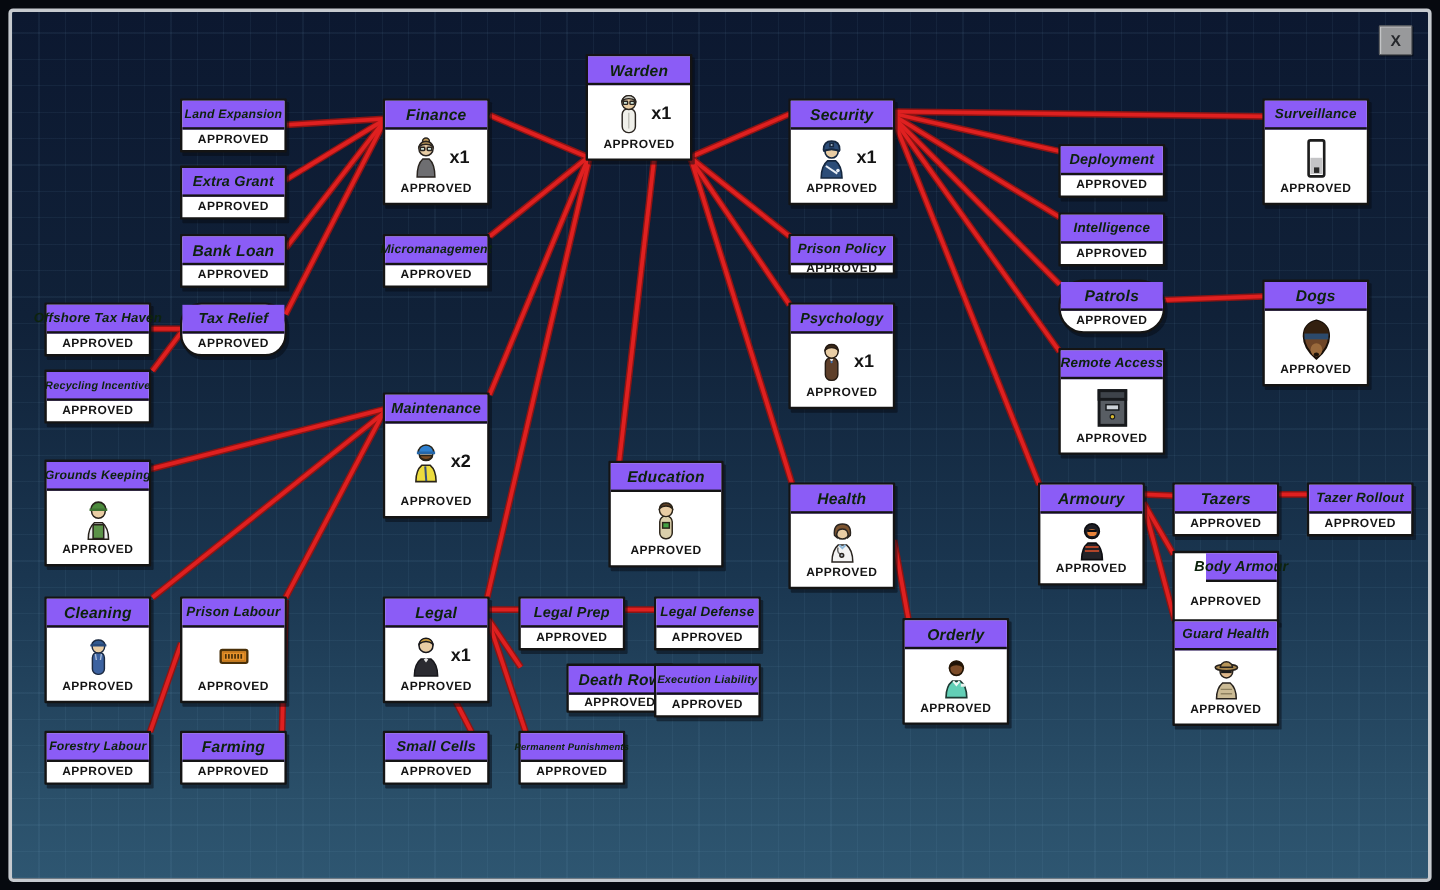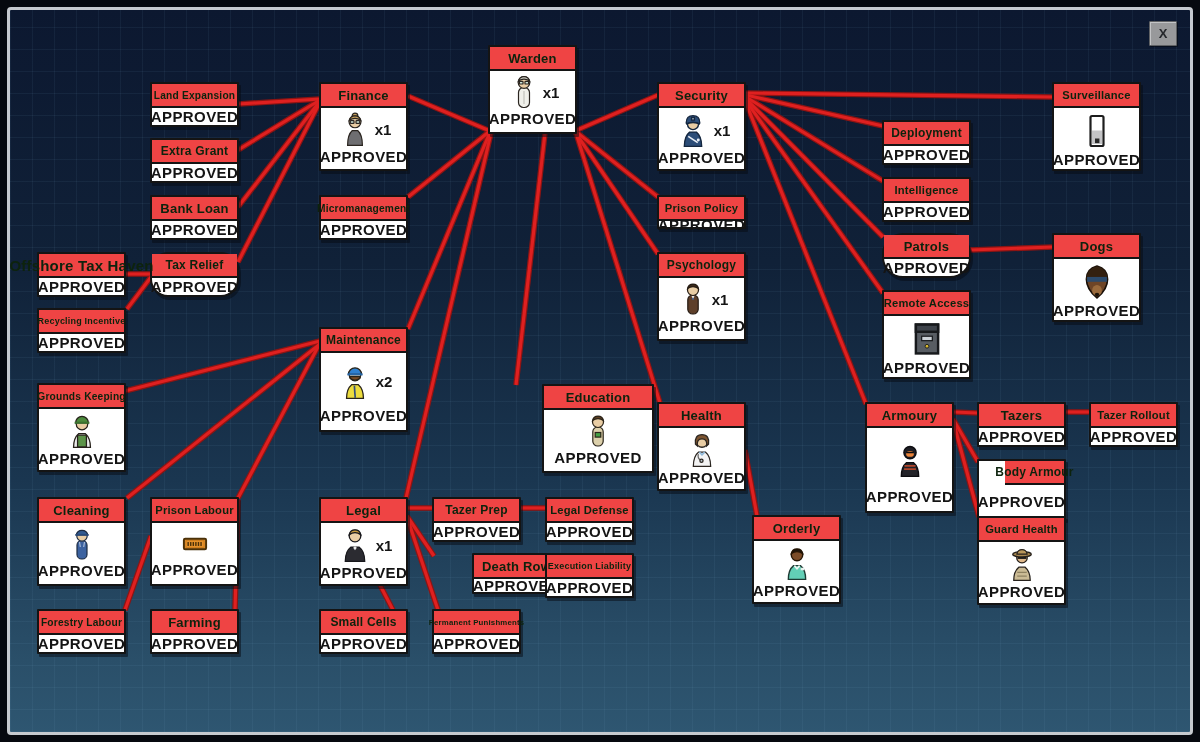--- a/index.html
+++ b/index.html
@@ -29,34 +29,35 @@
     box-shadow:inset 1px 1px 0 #c3c4c6, 1px 1px 0 rgba(0,0,0,.4);
     color:#26282c;font-weight:bold;font-size:13px;
     display:flex;align-items:center;justify-content:center;cursor:pointer;
     font-family:inherit;padding:0;
   }
   .node{
     position:absolute;background:#ffffff;border:2px solid #141414;
     box-shadow:2px 3px 0 rgba(5,10,18,.5);box-sizing:border-box;border-radius:1px;
   }
   .node .hd{
-    height:24px;background:#ef4444;border-bottom:2px solid #141414;
+    height:24px;background:#8b5cf6;border-bottom:2px solid #141414;
     display:flex;align-items:center;justify-content:center;
     font-weight:bold;color:#0d230d;white-space:nowrap;letter-spacing:.2px;
     box-sizing:border-box;
+    font-style:italic;
   }
   .node .bd{
     position:absolute;top:24px;left:0;right:0;bottom:0;
     display:flex;flex-direction:column;align-items:center;justify-content:center;
   }
   .node.big .bd{justify-content:space-between;padding-top:3px;}
   .iconrow{flex:1;display:flex;align-items:center;justify-content:center;gap:1px;}
   .count{font-weight:bold;font-size:15px;color:#141414;}
   .status{
-    font-weight:bold;font-size:15px;letter-spacing:.4px;color:#141414;
+    font-weight:bold;font-size:10px;letter-spacing:.4px;color:#141414;
   }
   .node.big .status{padding-bottom:6px;}
   .iconrow svg{display:block;}
 </style>
 </head>
 <body>
 
 <div class="window">
   <div class="stage">
     <svg id="edges" width="1200" height="742">
@@ -207,21 +208,21 @@
         </div>
         <div class="node" style="left: 150px; top: 252px; width: 89px; height: 45px; border-radius: 18px;">
           <div class="hd" style="font-size:12px">
             <span>Tax Relief</span>
           </div>
           <div class="bd">
             <div class="status">APPROVED</div>
           </div>
         </div>
         <div class="node" style="left: 37px; top: 252px; width: 89px; height: 45px;">
-          <div class="hd" style="font-size:15px">
+          <div class="hd" style="font-size:11px">
             <span>Offshore Tax Haven</span>
           </div>
           <div class="bd">
             <div class="status">APPROVED</div>
           </div>
         </div>
         <div class="node" style="left: 37px; top: 308px; width: 89px; height: 45px;">
           <div class="hd" style="font-size:9px">
             <span>Recycling Incentive</span>
           </div>
@@ -348,21 +349,21 @@
                   <path d="M12.6 8.2 a5.5 5.5 0 0 1 10.8 0 q-2.5 -2 -5.4 -2 q-2.9 0 -5.4 2 z" fill="#c79a3e"></path>
                 </g>
               </svg>
               <span class="count">x1</span>
             </div>
             <div class="status">APPROVED</div>
           </div>
         </div>
         <div class="node" style="left: 432px; top: 497px; width: 89px; height: 45px;">
           <div class="hd" style="font-size:12px">
-            <span>Tazer Prep</span>
+            <span>Legal Prep</span>
           </div>
           <div class="bd">
             <div class="status">APPROVED</div>
           </div>
         </div>
         <div class="node" style="left: 545px; top: 497px; width: 89px; height: 45px;">
           <div class="hd" style="font-size:11.2px">
             <span>Legal Defense</span>
           </div>
           <div class="bd">
@@ -394,21 +395,21 @@
           </div>
         </div>
         <div class="node" style="left: 432px; top: 609px; width: 89px; height: 45px;">
           <div class="hd" style="font-size:7.8px">
             <span>Permanent Punishments</span>
           </div>
           <div class="bd">
             <div class="status">APPROVED</div>
           </div>
         </div>
-        <div class="node big" style="left: 507px; top: 384px; width: 112px; height: 89px; margin-left: 35px;">
+        <div class="node big" style="left: 507px; top: 384px; width: 96px; height: 89px;">
           <div class="hd" style="font-size:13px">
             <span>Education</span>
           </div>
           <div class="bd">
             <div class="iconrow">
               <svg viewBox="0 0 36 36" width="36" height="36">
                 <g stroke="#2a2318" stroke-width="1.2">
                   <rect x="12.8" y="14" width="10.4" height="19" rx="4.8" fill="#dcd0ab"></rect>
                   <rect x="15.2" y="19.5" width="5.6" height="4.6" fill="#43a043"></rect>
                   <circle cx="18" cy="9" r="5.5" fill="#e9cda4"></circle>
@@ -573,21 +574,21 @@
             <div class="iconrow">
               <svg viewBox="0 0 36 36" width="36" height="40">
                 <rect x="11.5" y="3" width="13" height="30" rx="1.5" fill="#ffffff" stroke="#1d1d1d" stroke-width="2.2"></rect>
                 <rect x="13" y="17.5" width="10" height="13.5" fill="#c4c4c6"></rect>
                 <rect x="16" y="25.5" width="4.4" height="4.6" fill="#2a2a2a"></rect>
               </svg>
             </div>
             <div class="status">APPROVED</div>
           </div>
         </div>
-        <div class="node big" style="left: 865px; top: 402px; width: 89px; height: 111px;">
+        <div class="node big" style="left: 865px; top: 402px; width: 89px; height: 86px;">
           <div class="hd" style="font-size:13px">
             <span>Armoury</span>
           </div>
           <div class="bd">
             <div class="iconrow">
               <svg viewBox="0 0 36 36" width="40" height="38">
                 <g stroke="#0c0c10" stroke-width="1.3">
                   <path d="M9.8 33.5 q0 -9 5 -13 h6.4 q5 4 5 13 z" fill="#232329"></path>
                   <path d="M12.8 23.5 h10.4 m-10.8 3.2 h11.2" stroke="#b0452a" stroke-width="1.6" fill="none"></path>
                   <circle cx="18" cy="11" r="5.8" fill="#1e1e24"></circle>

